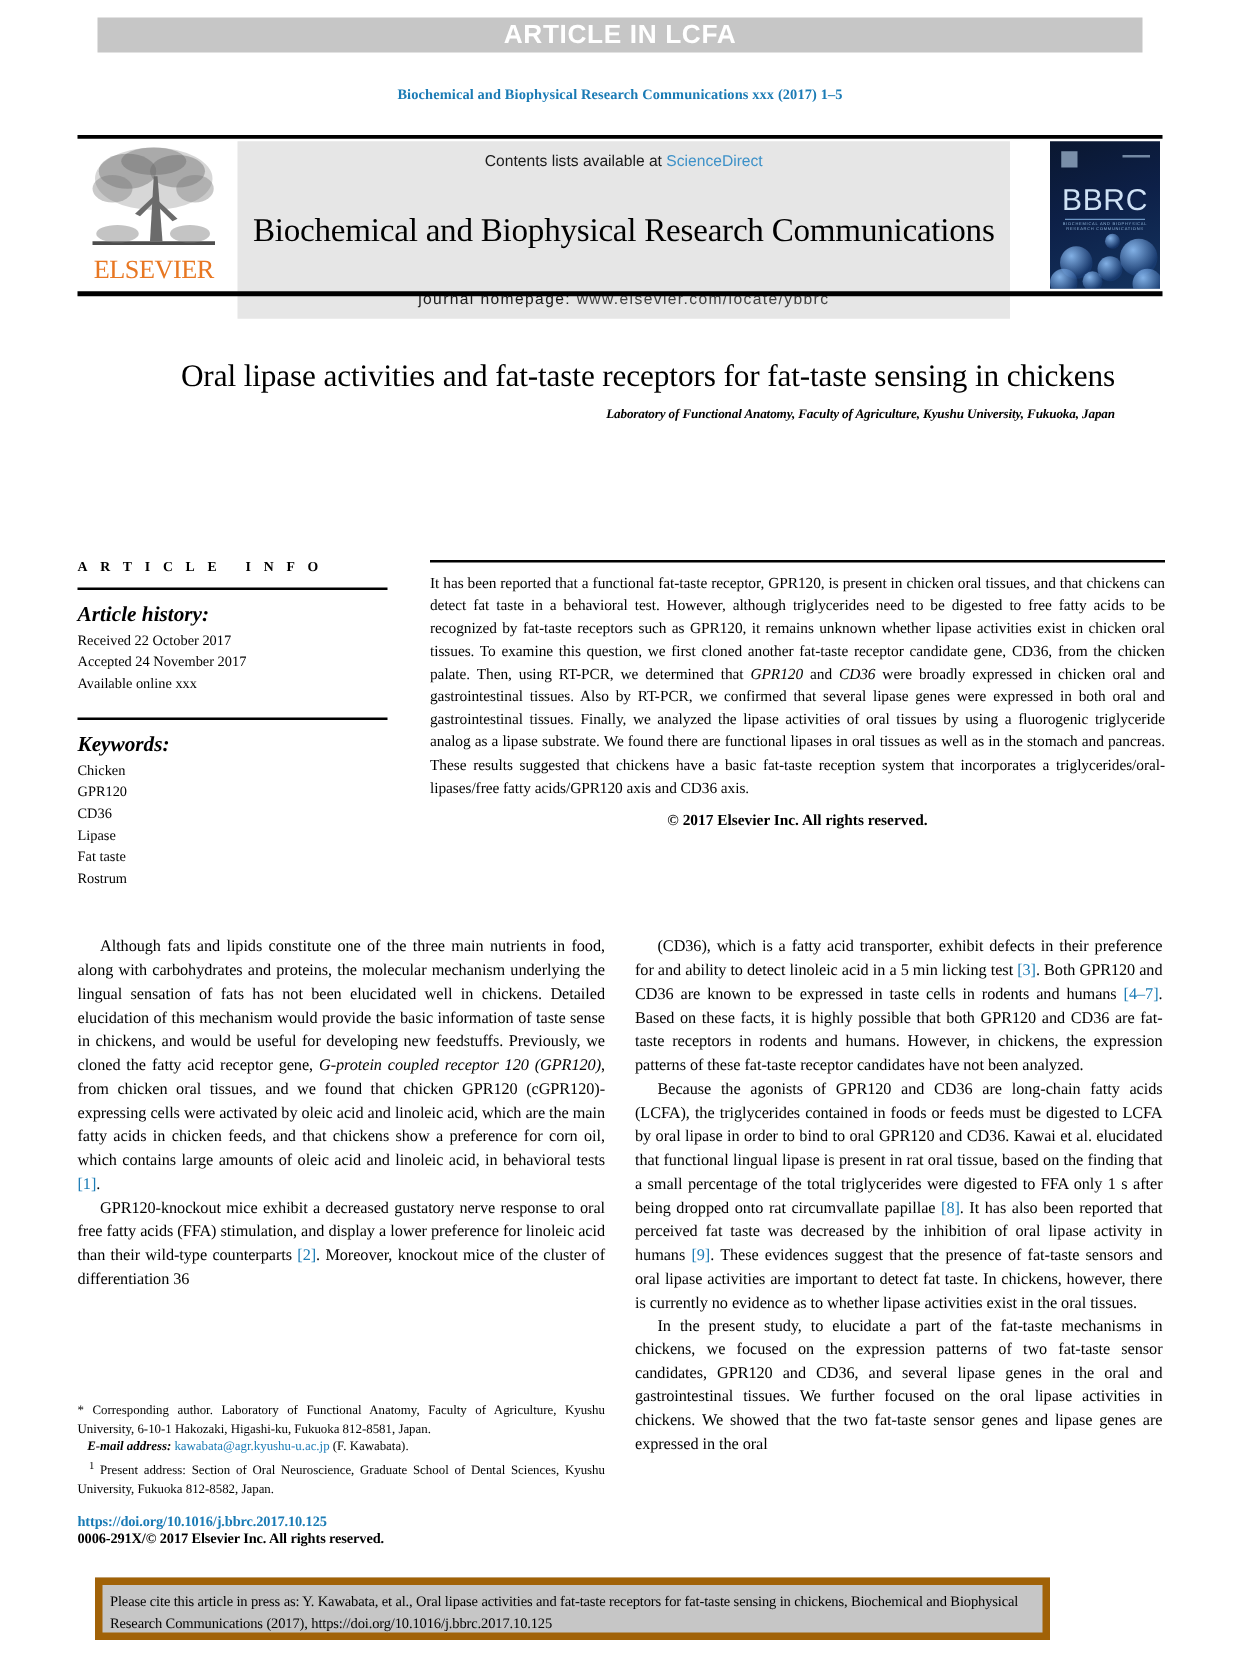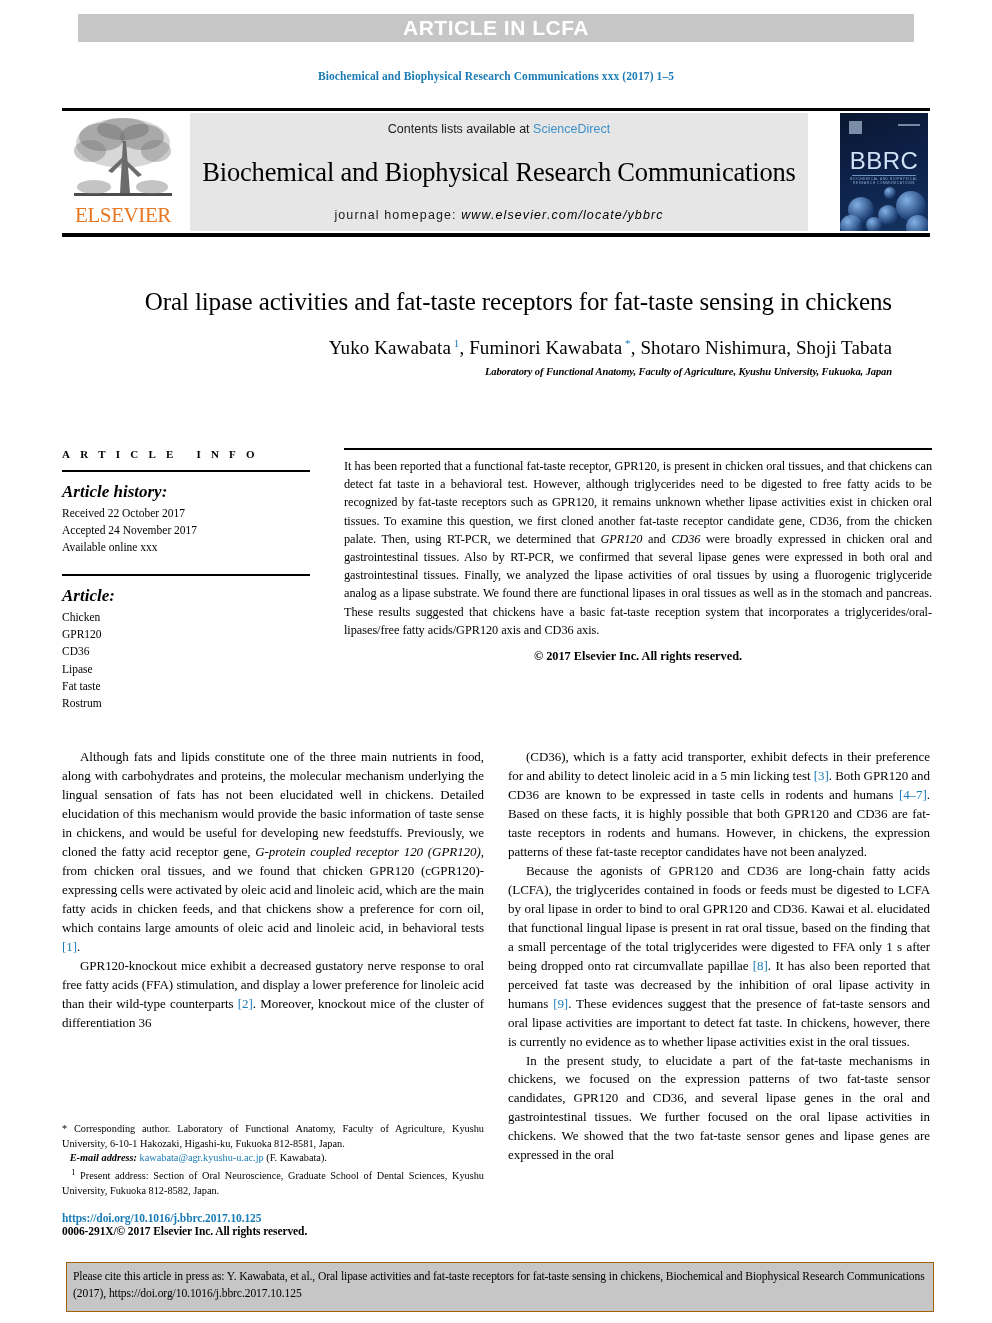--- a/index.html
+++ b/index.html
@@ -91,21 +91,21 @@
     font-family: "Liberation Serif", serif;
     font-size: 21px;
     letter-spacing: -0.4px;
     color: #e87722;
   }
   .masthead-center {
     position: absolute;
     left: 128px;
     top: 5px;
     width: 618px;
-    height: 118px;
+    height: 142px;
     background: #e6e6e6;
     display: flex;
     flex-direction: column;
     align-items: center;
     justify-content: space-between;
     padding: 9px 0 9px 0;
     box-sizing: border-box;
   }
   .contents-line {
     font-family: "Liberation Sans", sans-serif;
@@ -121,22 +121,21 @@
     color: #000;
     letter-spacing: -0.2px;
   }
   .homepage-line {
     font-family: "Liberation Sans", sans-serif;
     font-size: 12.5px;
     letter-spacing: 1.1px;
     color: #1a1a1a;
   }
   .homepage-line .url {
-    color: #000000;
-    font-style: italic;
+    color: #404040;
   }
   .bbrc-cover {
     position: absolute;
     left: 778px;
     top: 5px;
     width: 88px;
     height: 118px;
     background: linear-gradient(160deg, #0a1730 0%, #0d2048 45%, #14345f 100%);
     overflow: hidden;
   }
@@ -332,26 +331,26 @@
   .issn-line {
     font-size: 11.5px;
     font-weight: bold;
     letter-spacing: -0.1px;
     margin-top: 1px;
   }
 
   
   .cite-box {
     position: absolute;
-    left: 66px;
+    left: 76px;
     top: 1262px;
-    width: 868px;
+    width: 764px;
     height: 50px;
     background: #c6c6c6;
-    border: 1px solid #a16207;
+    border: 6px solid #a16207;
     box-sizing: border-box;
   }
   .cite-inner {
     position: absolute;
     left: 6px;
     top: 5px;
     right: 6px;
     font-size: 11.6px;
     line-height: 1.5;
     letter-spacing: -0.1px;
@@ -412,35 +411,34 @@
     <div class="bubble" style="left:26px; top:104px; width:16px; height:16px;"></div>
     <div class="bubble" style="left:66px; top:102px; width:24px; height:24px;"></div>
     <div class="bubble" style="left:44px; top:74px;  width:12px; height:12px;"></div>
   </div>
 
   <div class="masthead-rule-bottom"></div>
 </div>
 
 <div class="title-block">
   <h1 class="art-title">Oral lipase activities and fat-taste receptors for fat-taste sensing in chickens</h1>
-  <div class="authors"><span>Yuko Kawabata</span><sup> 1</sup>, <span>Fuminori Kawabata</span><sup> *</sup>, <span>Shotaro Nishimura</span>, <span>Shoji Tabata</span></div>
   <div class="affil">Laboratory of Functional Anatomy, Faculty of Agriculture, Kyushu University, Fukuoka, Japan</div>
 </div>
 
 <div class="info-col">
   <div class="sec-head">A R T I C L E   I N F O</div>
   <hr class="hr-thin">
   <div class="info-label">Article history:</div>
   <div>
       <div class="info-line">Received 22 October 2017</div>
       <div class="info-line">Accepted 24 November 2017</div>
       <div class="info-line">Available online xxx</div>
     </div>
   <hr class="hr-keys">
-  <div class="info-label">Article:</div>
+  <div class="info-label">Keywords:</div>
   <div>
       <div class="info-line">Chicken</div>
       <div class="info-line">GPR120</div>
       <div class="info-line">CD36</div>
       <div class="info-line">Lipase</div>
       <div class="info-line">Fat taste</div>
       <div class="info-line">Rostrum</div>
     </div>
 </div>
 

